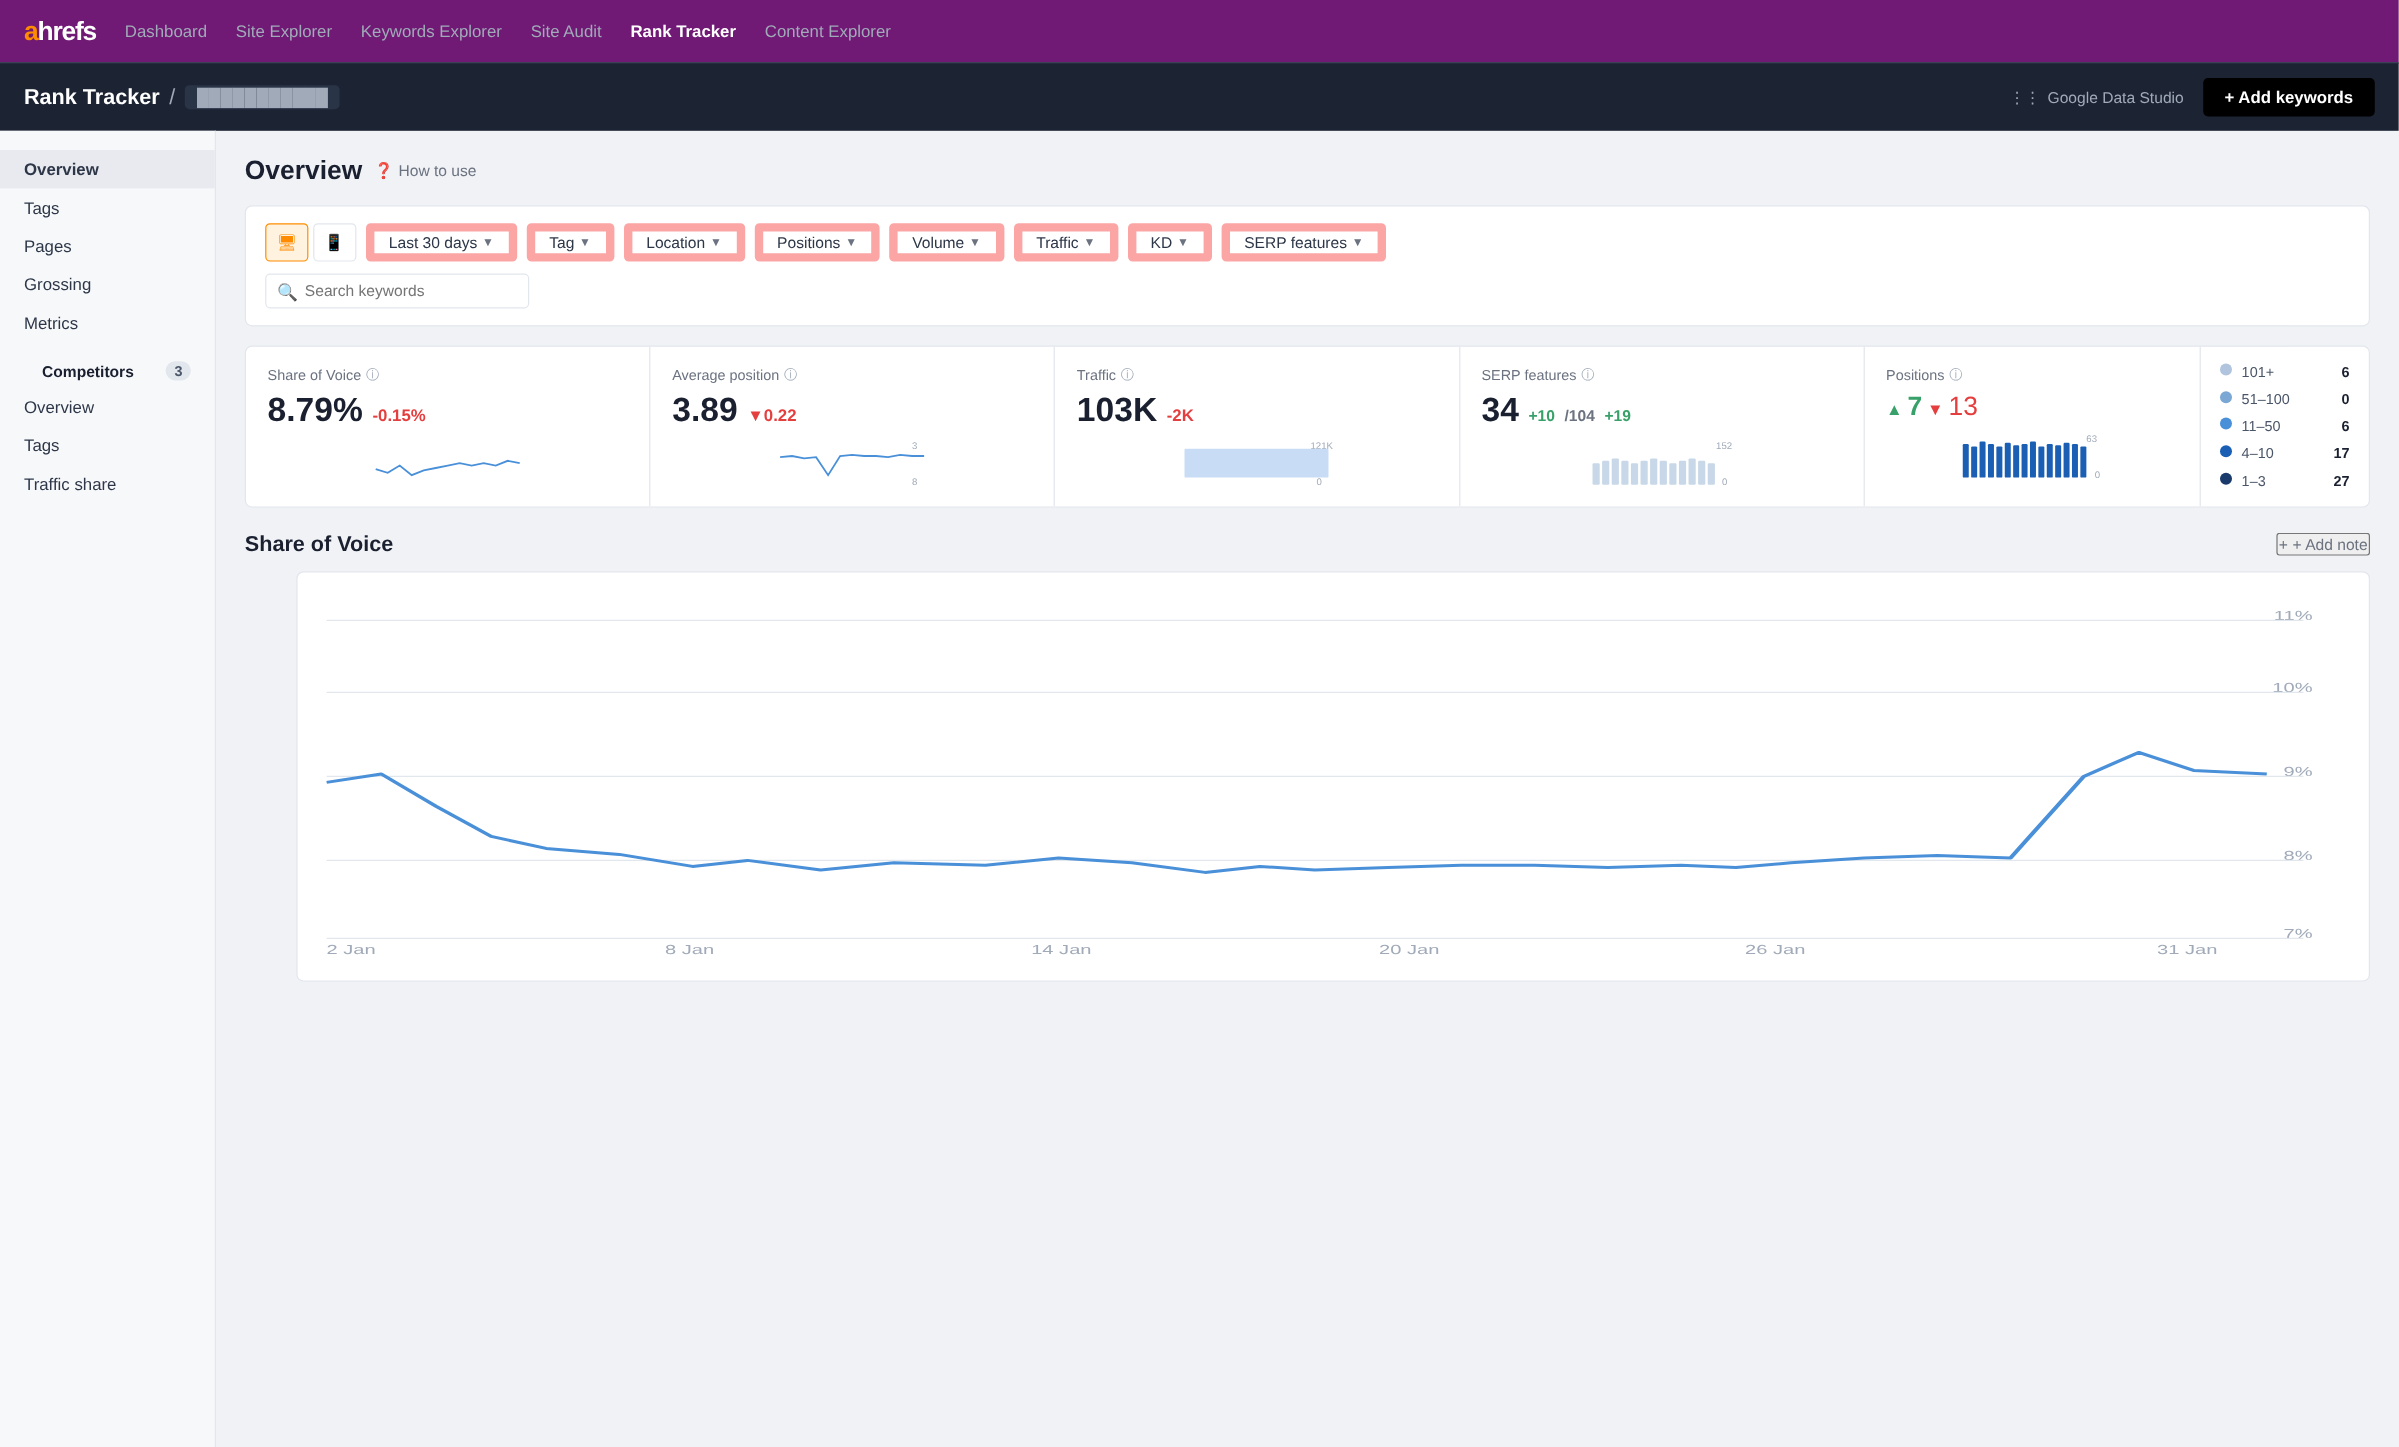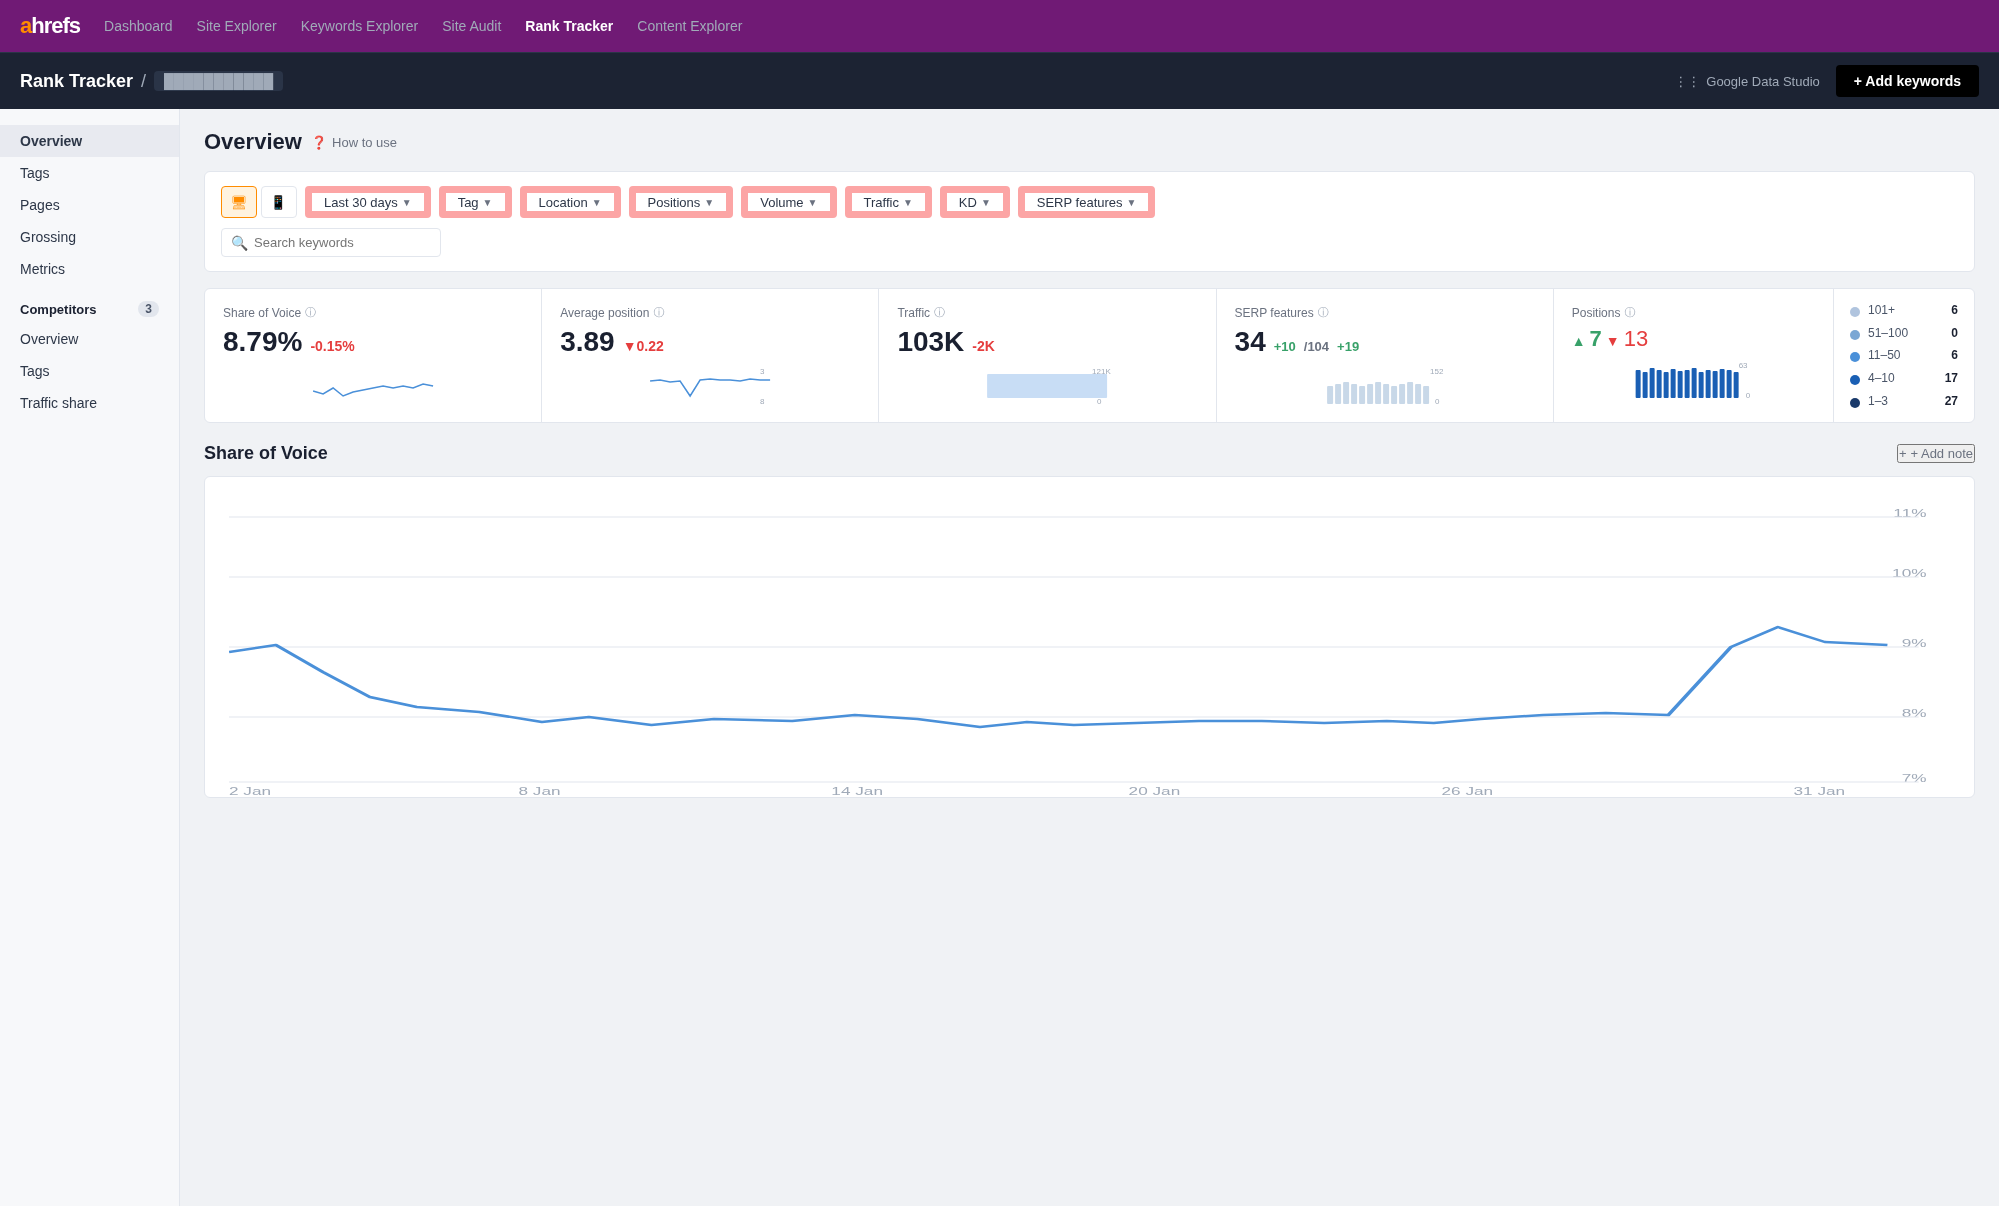--- a/index.html
+++ b/index.html
@@ -106,20 +106,21 @@
       font-weight: 600;
     }
     .sidebar-section-title {
       padding: 16px 20px 6px;
       font-size: 13px;
       font-weight: 700;
       color: #1a2030;
       display: flex;
       align-items: center;
       justify-content: space-between;
+      margin-left: 15px;
     }
     .sidebar-badge {
       background: #e2e6ed;
       border-radius: 10px;
       padding: 1px 7px;
       font-size: 12px;
       color: #4a5568;
     }
 
     
@@ -271,21 +272,21 @@
     }
     .positions-legend {
       padding: 10px 16px;
       display: flex;
       flex-direction: column;
       justify-content: space-around;
       min-width: 140px;
     }
     .legend-row {
       display: flex;
-      align-items: flex-end;
+      align-items: flex-start;
       justify-content: space-between;
       gap: 8px;
       font-size: 12px;
     }
     .legend-dot {
       width: 10px;
       height: 10px;
       border-radius: 50%;
       flex-shrink: 0;
     }
@@ -310,22 +311,23 @@
       gap: 4px;
       color: #6b7280;
       font-size: 13px;
       cursor: pointer;
     }
 
     .chart-container {
       background: #fff;
       border: 1px solid #e2e6ed;
       border-radius: 6px;
-      padding: 20px 24px 0;
+      padding: 20px 24px 20px;
       position: relative;
+      margin-left: 43px;
     }
     .chart-area {
       width: 100%;
       height: 300px;
     }
 
     
     .mini-svg { width: 100%; height: 100%; }
 
     

